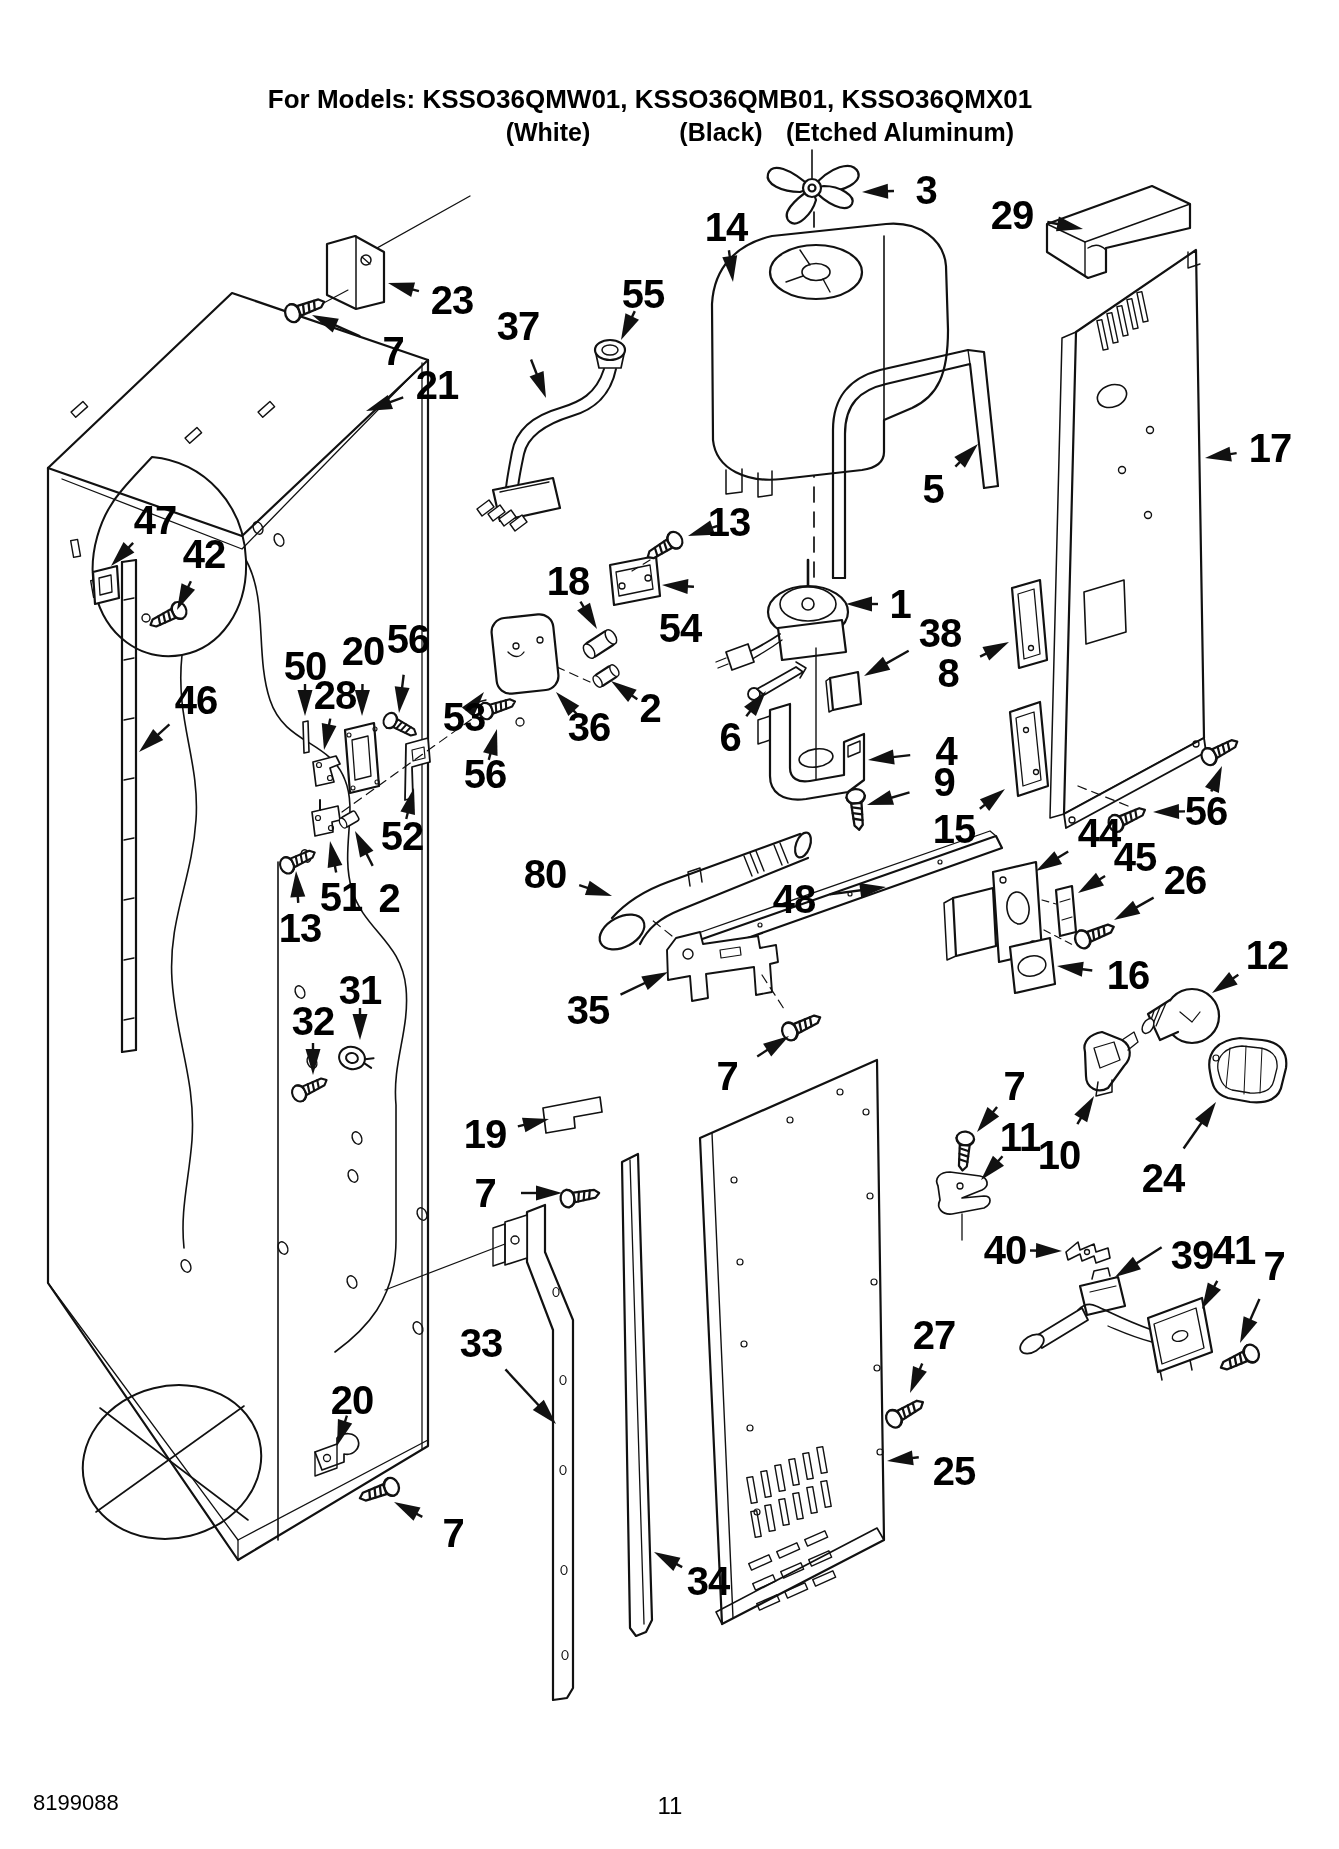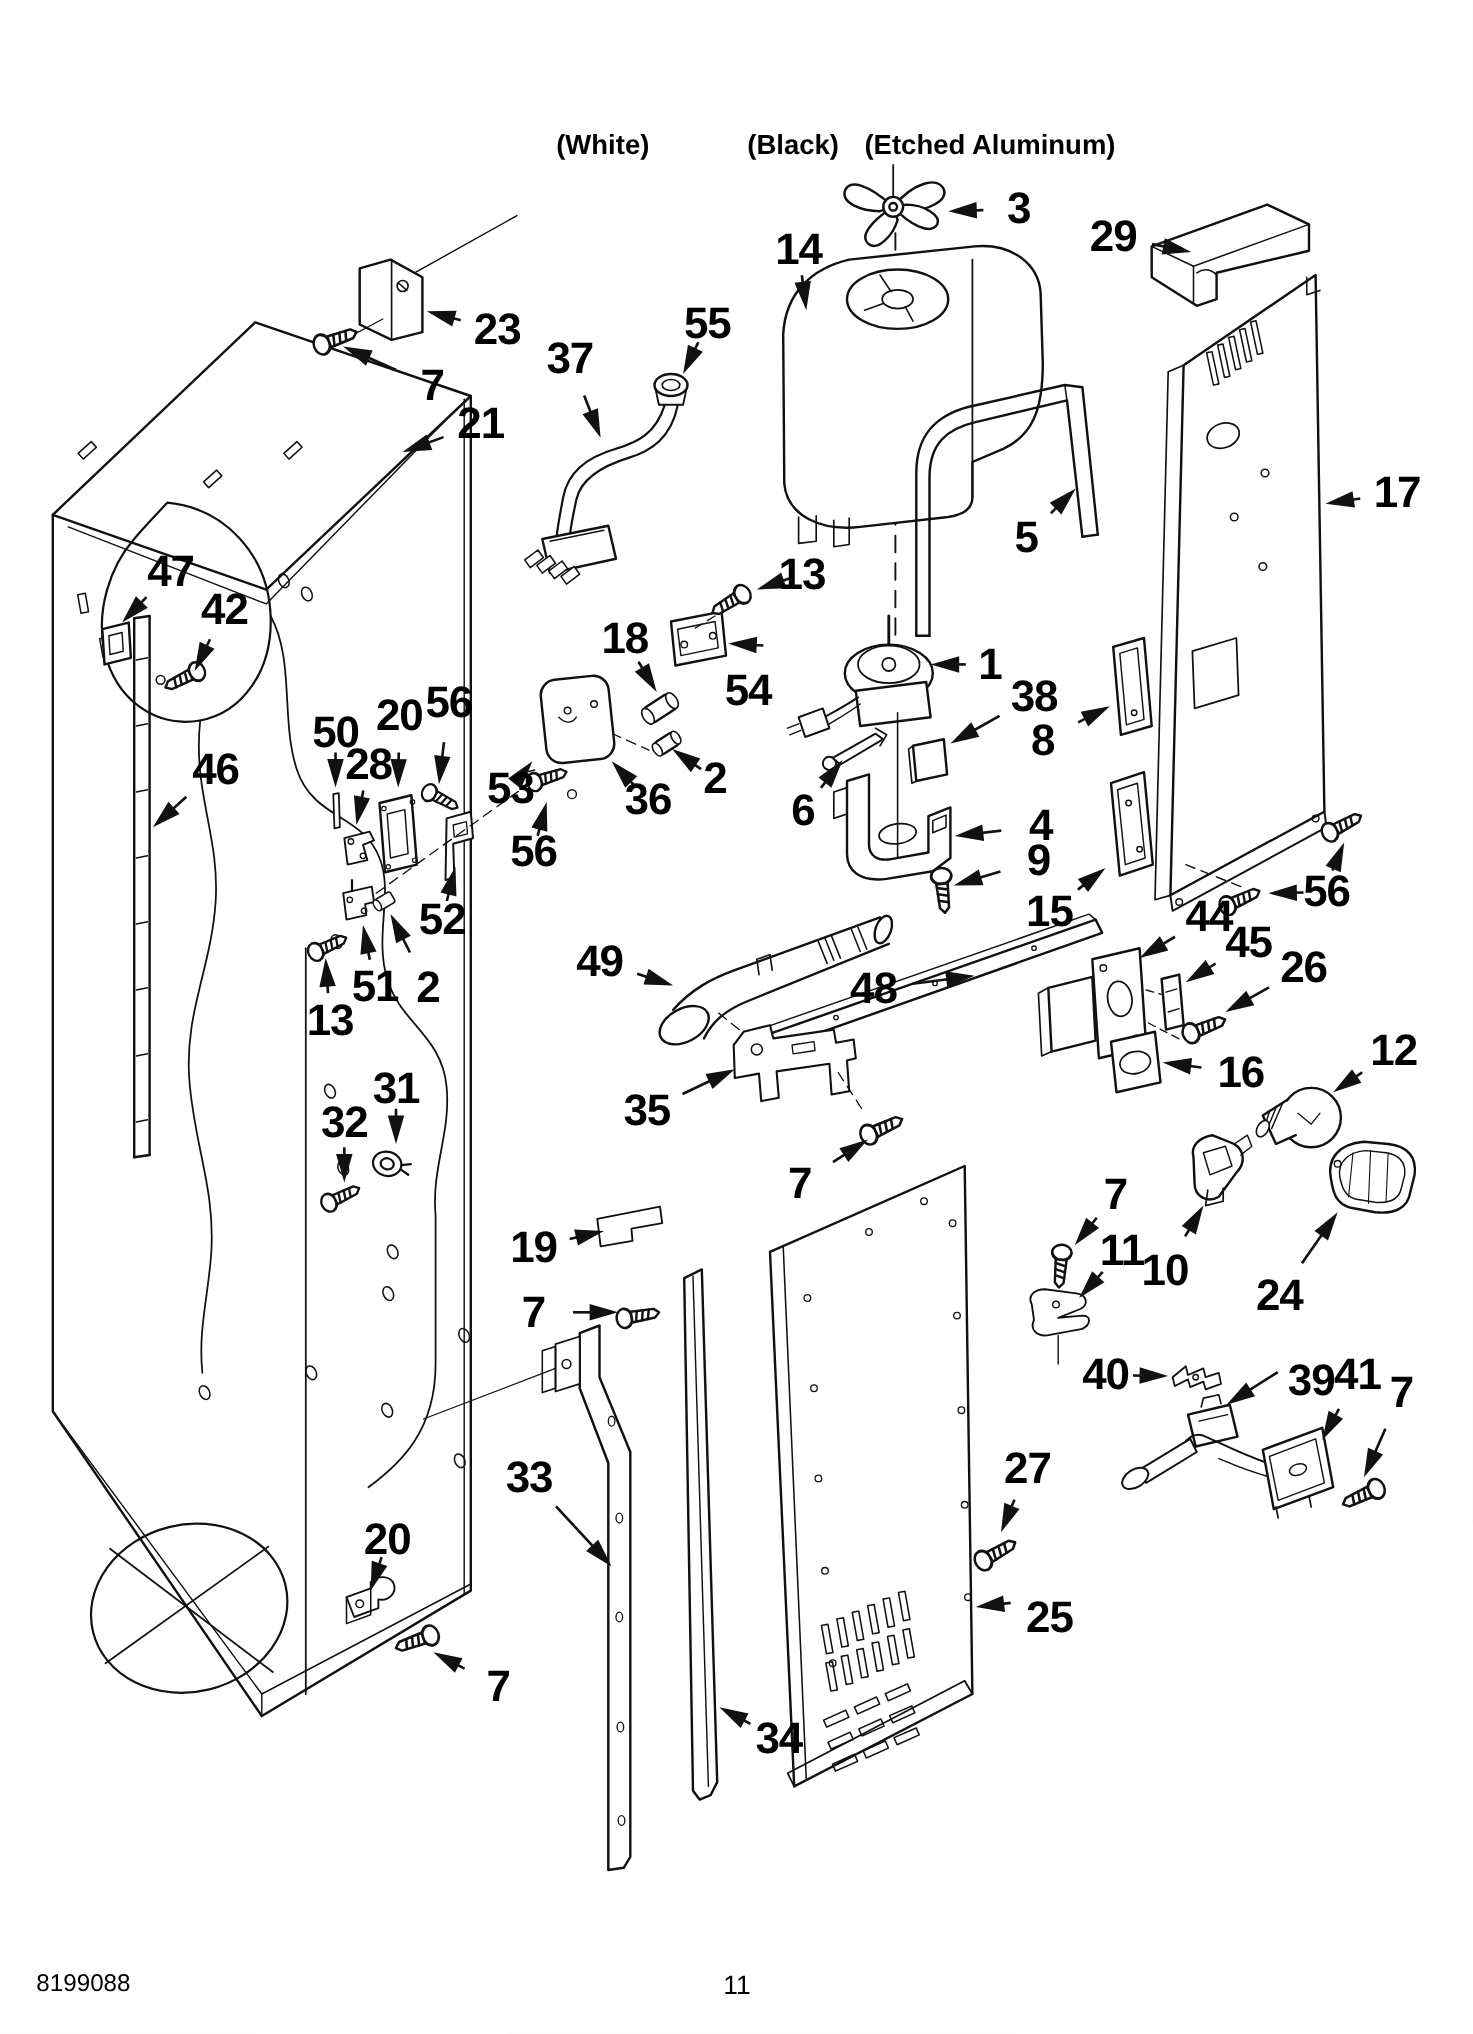--- a/index.html
+++ b/index.html
@@ -16,20 +16,21 @@
   .docnum{position:absolute;left:33px;top:1790px;font-size:22px;}
   .pagenum{position:absolute;left:670px;top:1792px;transform:translateX(-50%);font-size:24px;}
   svg{position:absolute;left:0;top:0;}
   #art *{vector-effect:none;}
 </style>
 </head>
 <body>
 
 <div class="page">
 
+  <div class="models">For Models: KSSO36QMW01, KSSO36QMB01, KSSO36QMX01</div>
   <div id="finishes">
       <span class="finish" style="left: 548px;">(White)</span>
       <span class="finish" style="left: 721px;">(Black)</span>
       <span class="finish" style="left: 900px;">(Etched Aluminum)</span>
     </div>
 
   <svg id="art" width="1339" height="1849" viewBox="0 0 1339 1849" stroke="#111" fill="none" stroke-width="2.2" stroke-linecap="round" stroke-linejoin="round">
     <defs>
       <g id="screw" stroke="#111" stroke-width="2" fill="#fff">
         <ellipse cx="-3" cy="0" rx="6.5" ry="8"></ellipse>
@@ -621,21 +622,21 @@
       <div class="callout" style="left: 402px; top: 836px;">52</div>
       <div class="callout" style="left: 389px; top: 898px;">2</div>
       <div class="callout" style="left: 341px; top: 897px;">51</div>
       <div class="callout" style="left: 300px; top: 928px;">13</div>
       <div class="callout" style="left: 1099px; top: 833px;">44</div>
       <div class="callout" style="left: 1135px; top: 857px;">45</div>
       <div class="callout" style="left: 1185px; top: 880px;">26</div>
       <div class="callout" style="left: 1206px; top: 811px;">56</div>
       <div class="callout" style="left: 1128px; top: 975px;">16</div>
       <div class="callout" style="left: 1267px; top: 955px;">12</div>
-      <div class="callout" style="left: 545px; top: 874px;">49</div>
+      <div class="callout" style="left: 545px; top: 874px;">80</div>
       <div class="callout" style="left: 794px; top: 899px;">48</div>
       <div class="callout" style="left: 588px; top: 1010px;">35</div>
       <div class="callout" style="left: 727px; top: 1076px;">7</div>
       <div class="callout" style="left: 485px; top: 1134px;">19</div>
       <div class="callout" style="left: 485px; top: 1193px;">7</div>
       <div class="callout" style="left: 360px; top: 990px;">31</div>
       <div class="callout" style="left: 313px; top: 1021px;">32</div>
       <div class="callout" style="left: 1014px; top: 1086px;">7</div>
       <div class="callout" style="left: 1020px; top: 1137px;">11</div>
       <div class="callout" style="left: 1059px; top: 1155px;">10</div>

